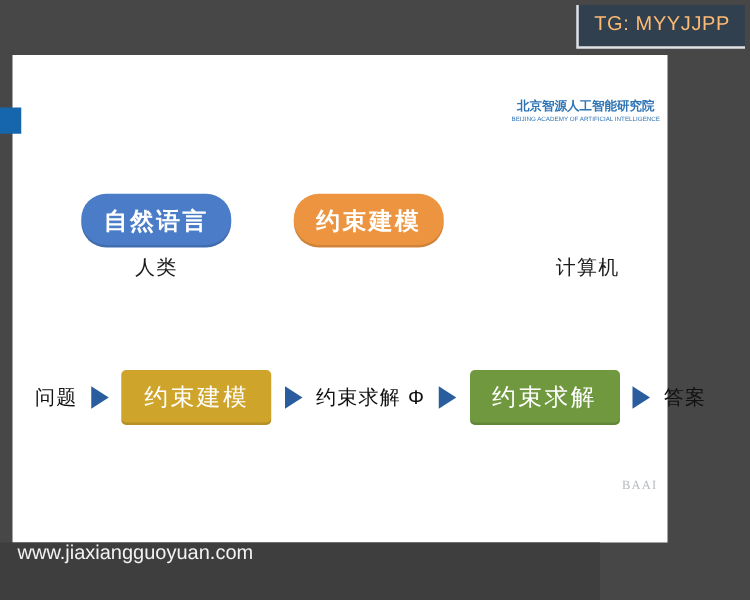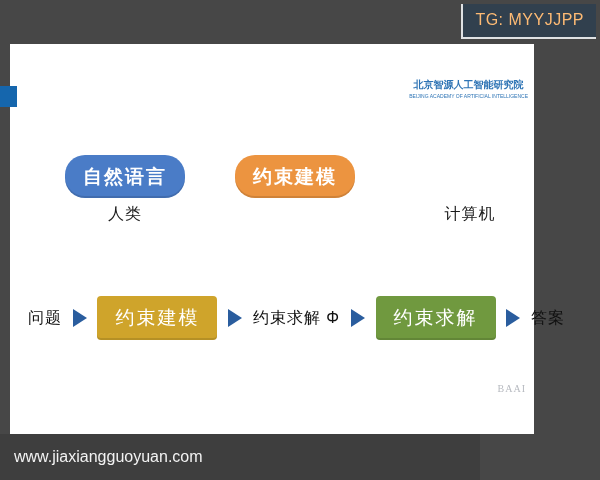--- a/index.html
+++ b/index.html
@@ -64,21 +64,21 @@
     border-bottom:9px solid transparent;
     border-left:14px solid #2a5d9e;
   }
   .baai-mark {
     position:absolute; right:8px; bottom:40px;
     font-size:10px; color:#b7bac0; letter-spacing:1px;font-family:Liberation Serif, serif;
   }
   
   .bottom-bar {
     position:absolute; left:0; bottom:0; width:480px; height:46px;
-    background:#3e3e3e; display:flex; align-items:center;
+    background:#3e3e3e; display:flex; align-items:flex-start;
     padding-left:14px; box-sizing:border-box;
   }
   .bottom-bar span { color:#f2f2f2; font-size:16px; }
 </style>
 </head>
 <body>
 
 <div class="screen">
 
   <div class="tg-badge">TG: MYYJJPP</div>

